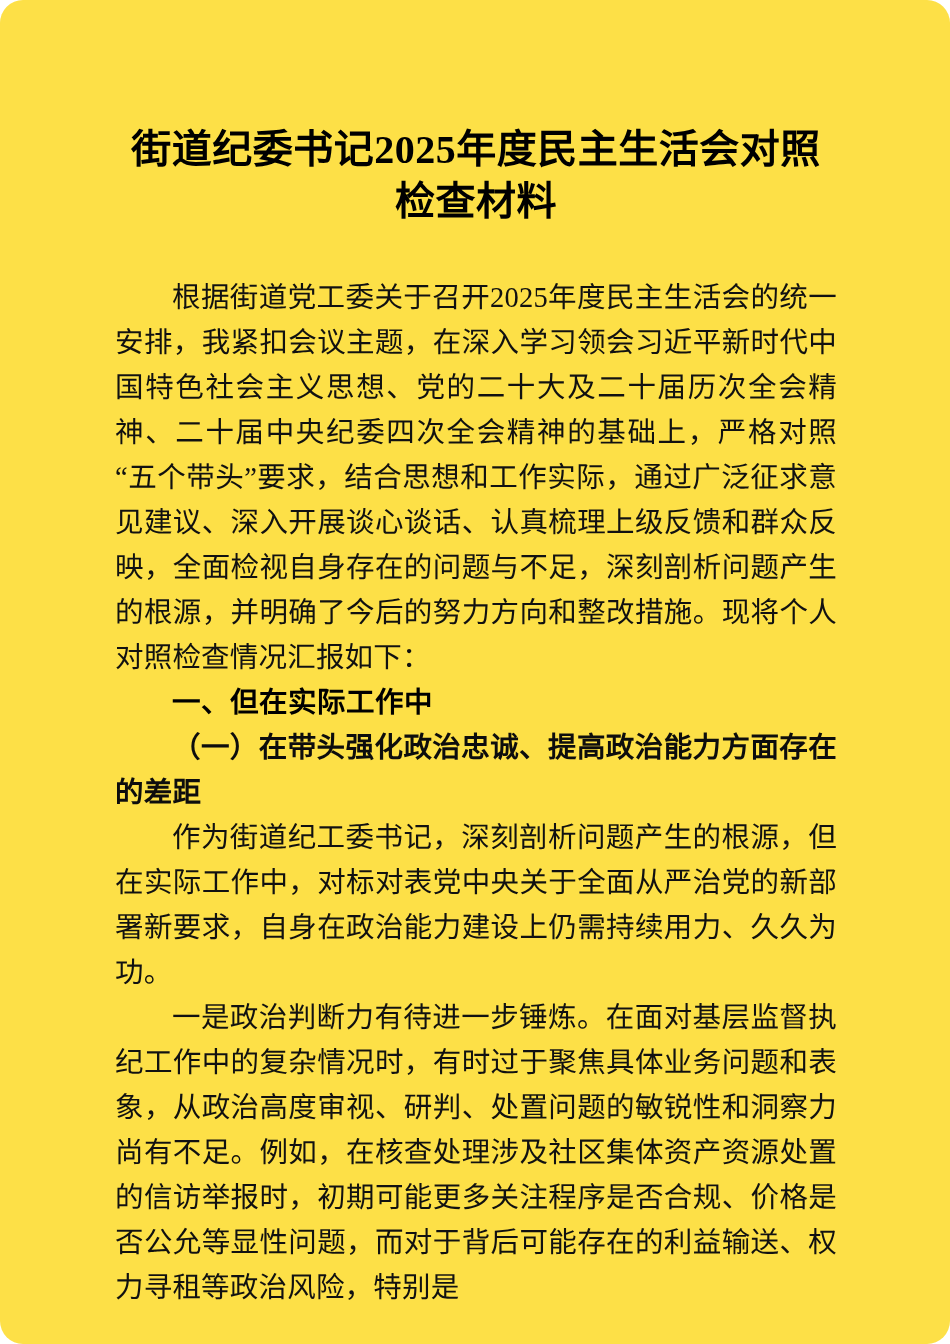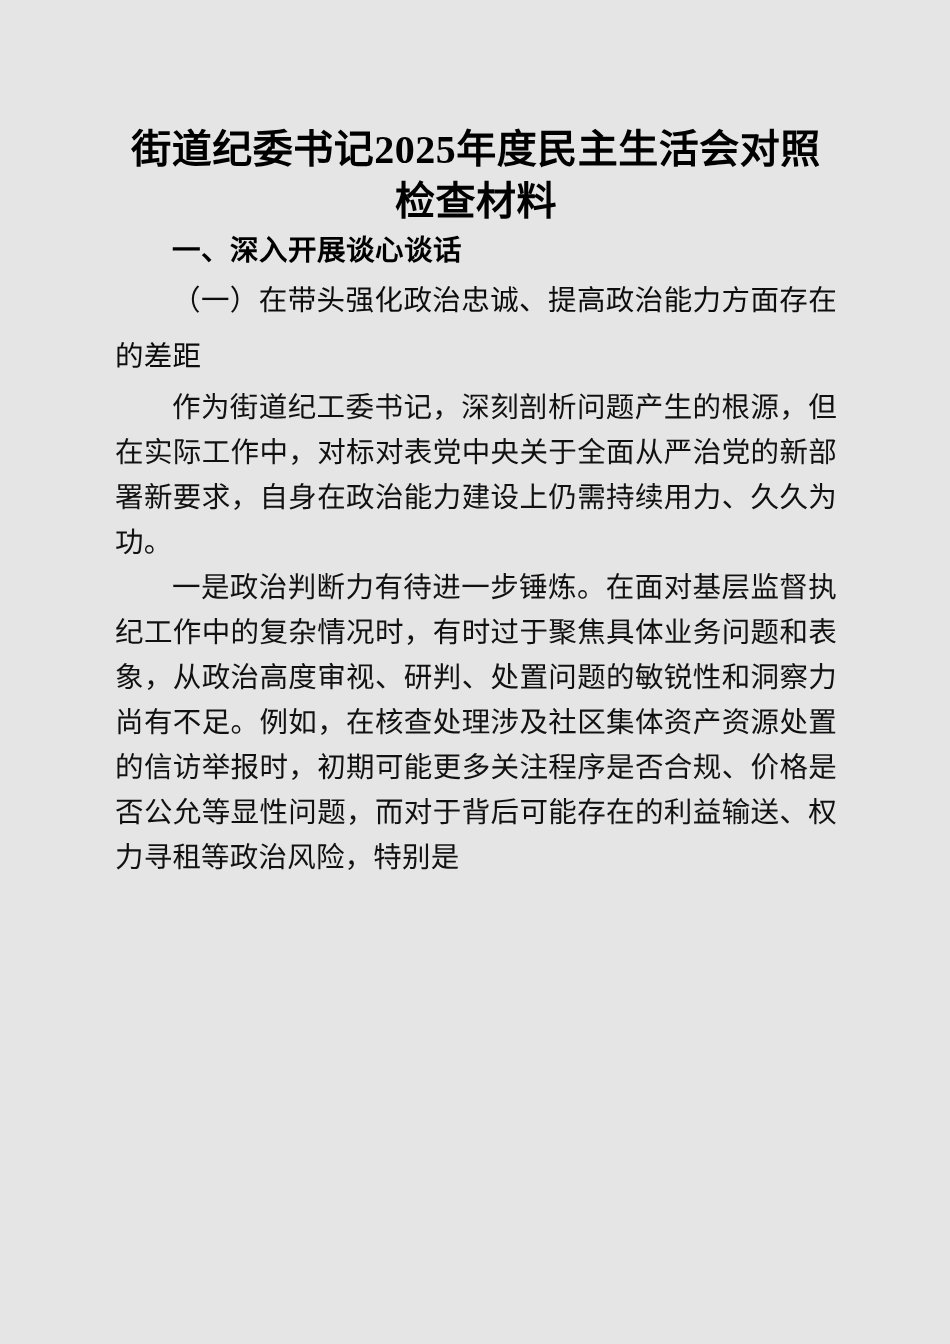--- a/index.html
+++ b/index.html
@@ -7,23 +7,24 @@
     margin: 0;
     padding: 0;
     background: #ffffff;
   }
 
   .page {
     position: relative;
     width: 950px;
     height: 1344px;
     margin: 0 auto;
-    background: #e5e5e5;
+    background: #fde047;
     overflow: hidden;
     box-sizing: border-box;
+    border-radius: 23px;
   }
 
   .doc-body {
     position: absolute;
     left: 115px;
     top: 0;
     width: 722px;
   }
 
   
@@ -68,23 +69,23 @@
     color: #000000;
     text-indent: 2em;
     margin: 0;
     letter-spacing: 0.5px;
     word-break: break-all;
   }
 
   
   .heading-2 {
     font-family: "Liberation Serif", "DejaVu Serif", serif;
-    font-weight: 400;
+    font-weight: 700;
     font-size: 28.5px;
-    line-height: 56px;
+    line-height: 45px;
     color: #0d0d0d;
     text-indent: 2em;
     text-align: justify;
     text-justify: inter-character;
     margin: 0;
     word-break: break-all;
     letter-spacing: 0.2px;
   }
 
   
@@ -97,22 +98,23 @@
   }
 </style>
 </head>
 <body>
 
 <div class="page">
   <div class="doc-body">
 
     <h1 class="doc-title">街道纪委书记2025年度民主生活会对照检查材料</h1>
 
+    <p class="para first">根据街道党工委关于召开2025年度民主生活会的统一安排，我紧扣会议主题，在深入学习领会习近平新时代中国特色社会主义思想、党的二十大及二十届历次全会精神、二十届中央纪委四次全会精神的基础上，严格对照“五个带头”要求，结合思想和工作实际，通过广泛征求意见建议、深入开展谈心谈话、认真梳理上级反馈和群众反映，全面检视自身存在的问题与不足，深刻剖析问题产生的根源，并明确了今后的努力方向和整改措施。现将个人对照检查情况汇报如下：</p>
 
-    <h2 class="heading-1">一、深入开展谈心谈话</h2>
+    <h2 class="heading-1">一、但在实际工作中</h2>
 
     <h3 class="heading-2">（一）在带头强化政治忠诚、提高政治能力方面存在的差距</h3>
 
     <p class="para">作为街道纪工委书记，深刻剖析问题产生的根源，但在实际工作中，对标对表党中央关于全面从严治党的新部署新要求，自身在政治能力建设上仍需持续用力、久久为功。</p>
 
     <p class="para"><span class="lead">一是政治判断力有待进一步锤炼。</span><span>在面对基层监督执纪工作中的复杂情况时，有时过于聚焦具体业务问题和表象，从政治高度审视、研判、处置问题的敏锐性和洞察力尚有不足。例如，在核查处理涉及社区集体资产资源处置的信访举报时，初期可能更多关注程序是否合规、价格是否公允等显性问题，而对于背后可能存在的利益输送、权力寻租等政治风险，特别是</span></p>
 
     <div class="spacer-bottom"></div>
   </div>
 </div>

